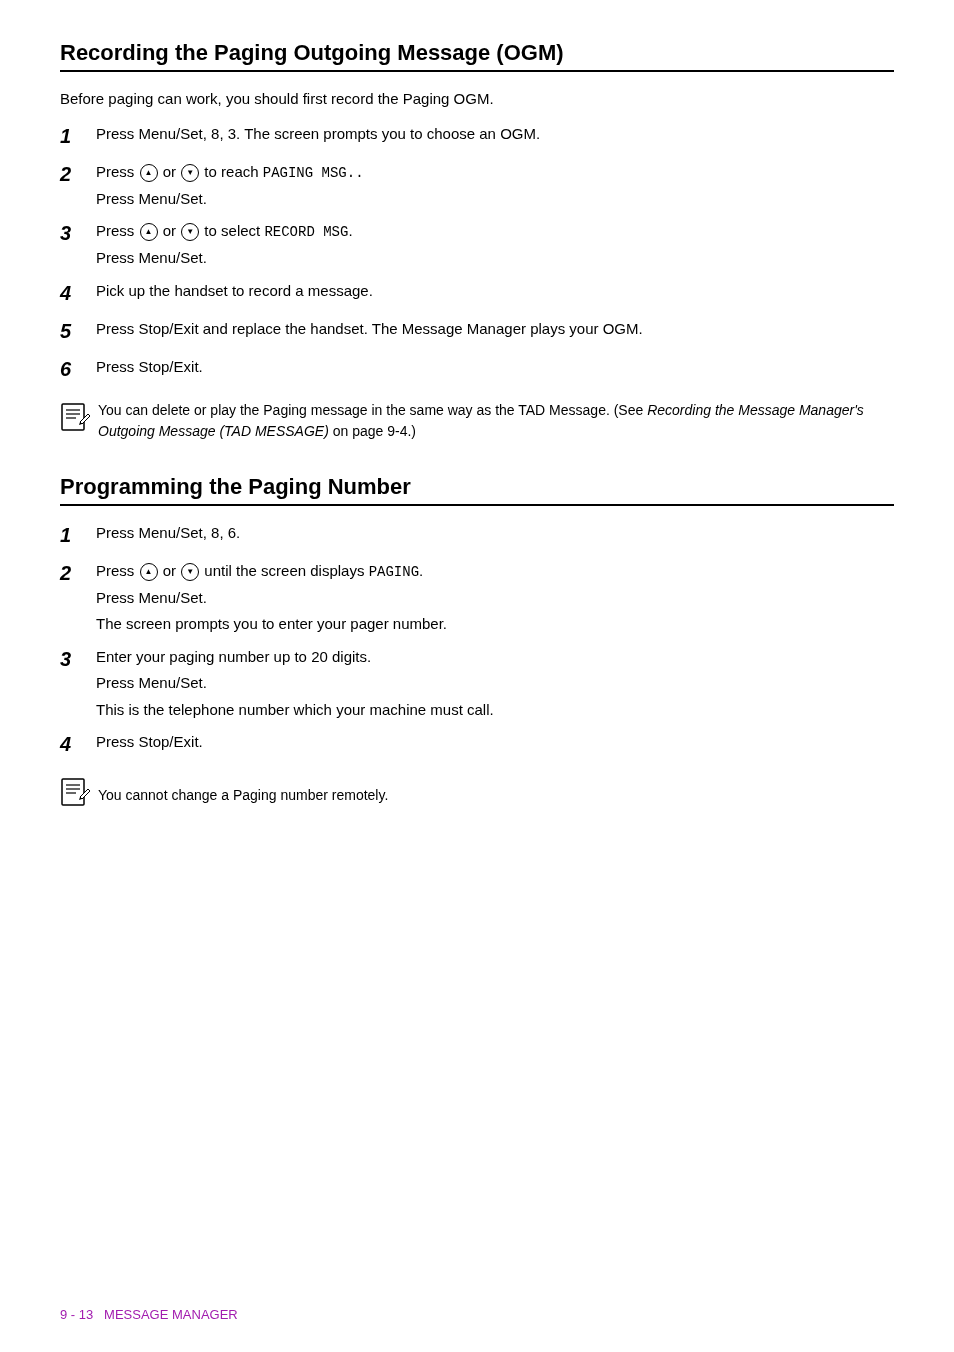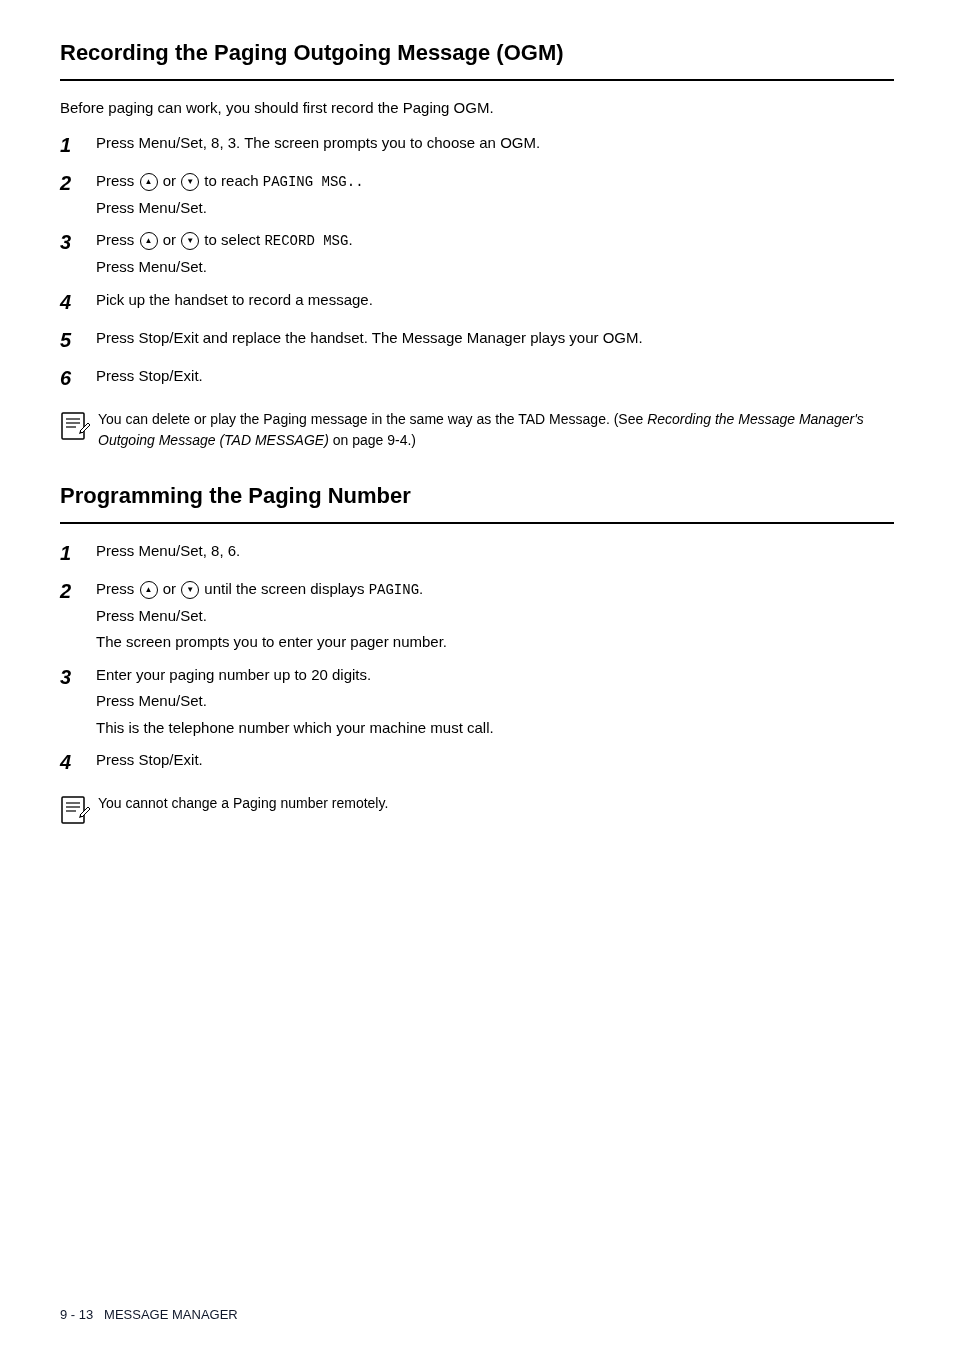--- a/index.html
+++ b/index.html
@@ -19,21 +19,21 @@
     }
 
     .page-content {
       max-width: 834px;
     }
 
     h1.section-title {
       font-size: 22px;
       font-weight: bold;
       border-bottom: 2px solid #000;
-      padding-bottom: 13px;
+      padding-bottom: 4px;
       margin-bottom: 16px;
     }
 
     .intro-text {
       font-size: 15px;
       margin-bottom: 12px;
       line-height: 1.5;
     }
 
     .steps-list {
@@ -71,21 +71,21 @@
       font-weight: normal;
     }
 
     code, .mono {
       font-family: 'Courier New', Courier, monospace;
       font-size: 14px;
     }
 
     .note-box {
       display: flex;
-      align-items: flex-start;
+      align-items: center;
       margin: 12px 0 20px 0;
       font-size: 14px;
       line-height: 1.5;
     }
 
     .note-icon {
       min-width: 36px;
       font-size: 22px;
       margin-top: 0px;
     }
@@ -141,21 +141,21 @@
       height: 32px;
       margin-right: 6px;
       flex-shrink: 0;
     }
 
     .footer {
       position: absolute;
       bottom: 30px;
       left: 60px;
       font-size: 13px;
-      color: #0f172a;
+      color: #a21caf;
     }
 
     .section-gap {
       margin-top: 32px;
     }
   </style>
 </head>
 <body>
 
 <div class="page-content">

